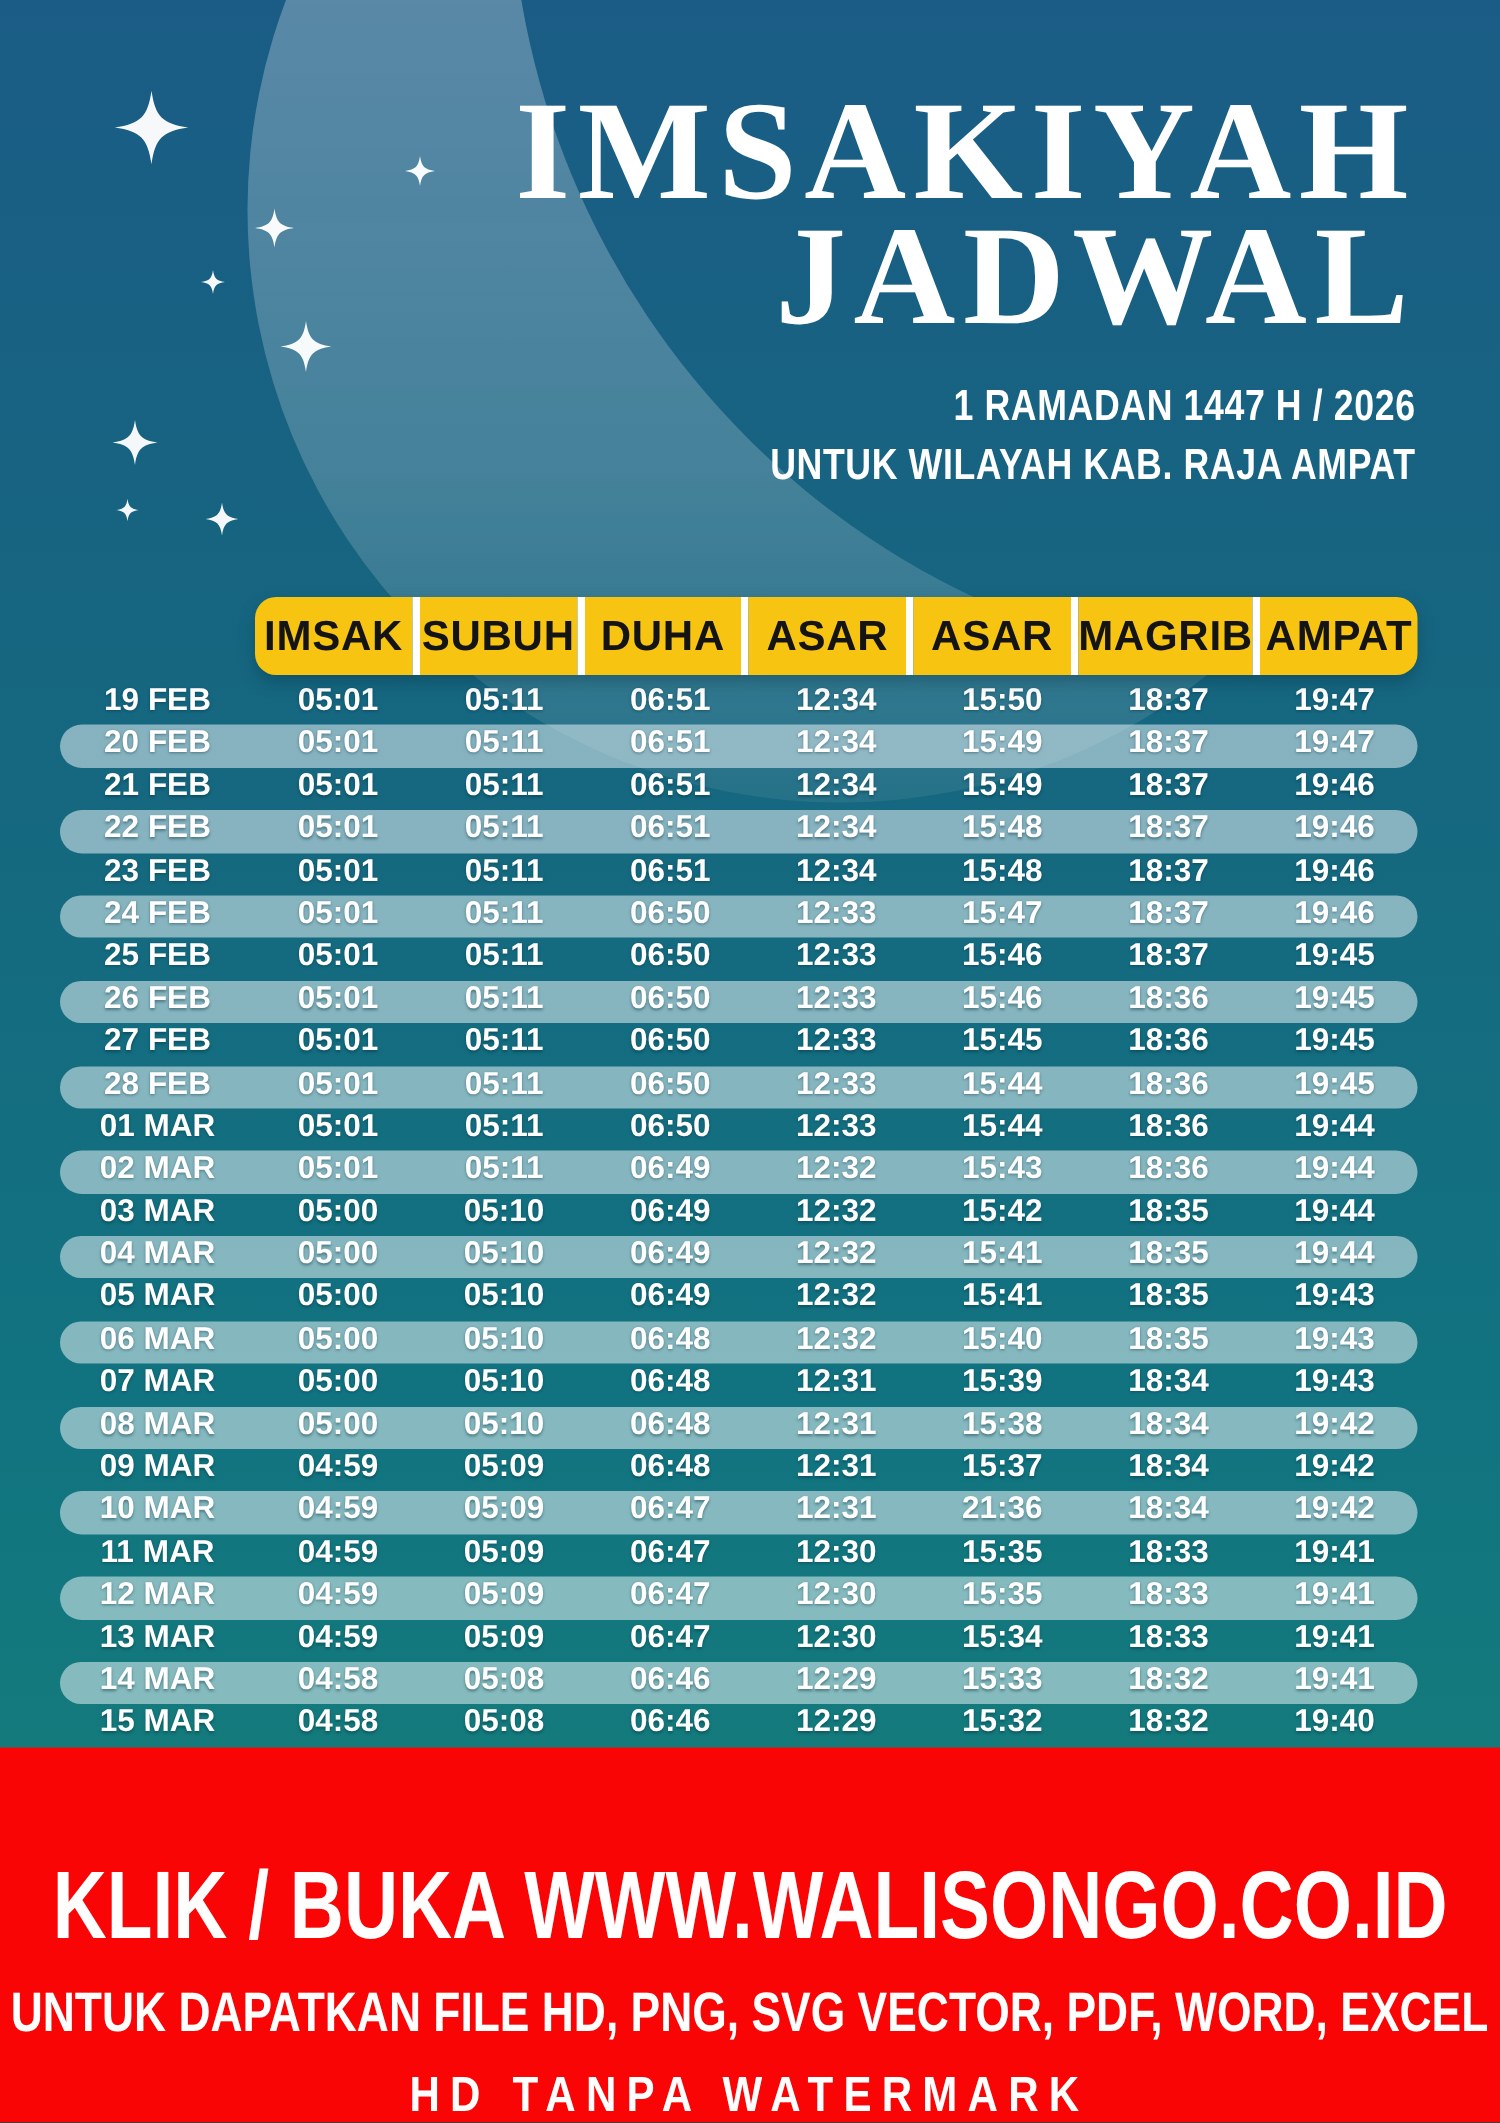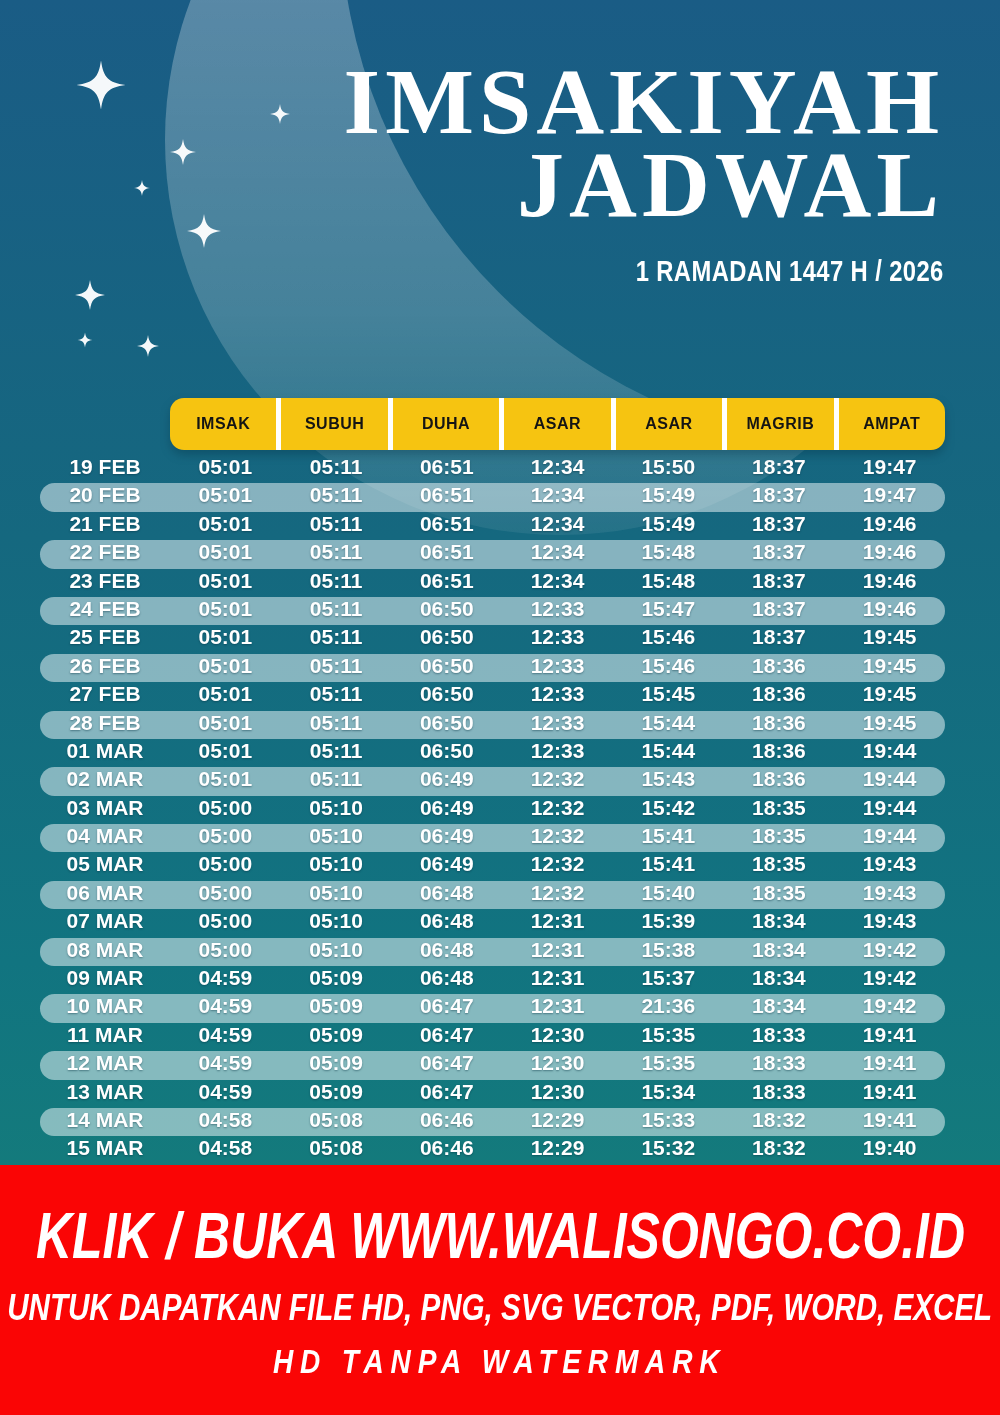--- a/index.html
+++ b/index.html
@@ -19,38 +19,38 @@
   .sub{display:block;white-space:nowrap;margin-top:6px;}
   .sub span{
     display:inline-block;transform:scaleX(0.82);transform-origin:right center;
     font-weight:700;font-size:29px;letter-spacing:0.5px;color:#fff;white-space:nowrap;
   }
   
   .table{position:absolute;left:40px;top:398px;width:905px;}
   .thead{display:flex;height:52px;margin-left:130px;filter:drop-shadow(0 5px 5px rgba(0,40,55,0.30));}
   .th{
     flex:1;background:#F6C411;color:#141414;display:flex;align-items:center;justify-content:center;
-    font-weight:700;font-size:16px;letter-spacing:0.5px;
+    font-weight:700;font-size:28px;letter-spacing:0.5px;
   }
   .th.first{border-radius:14px 0 0 14px;}
   .th.last{border-radius:0 14px 14px 0;}
   .vdiv{width:5px;background:#ffffff;}
   .tbody{margin-top:5px;}
   .row{display:flex;height:28.4px;border-radius:15px;}
   .row.alt{background:rgba(236,246,248,0.53);}
   .cell{
     font-weight:700;font-size:21px;color:#fff;text-align:center;
     text-shadow:0 1px 2px rgba(0,45,60,0.45);white-space:nowrap;
   }
   .cell.date{width:130px;}
   .cell.time{flex:1;}
   
   .footer{
     position:absolute;left:0;bottom:0;width:1000px;height:250px;background:#FA0505;color:#fff;
-    display:flex;flex-direction:column;align-items:center;justify-content:center;gap:14px;font-style:italic;
+    display:flex;flex-direction:column;align-items:center;justify-content:flex-end;gap:14px;
   }
   .f1{font-weight:700;font-size:64px;white-space:nowrap;transform:scaleX(0.78);transform-origin:center;}
   .f2{font-weight:700;font-size:37px;white-space:nowrap;transform:scaleX(0.80);transform-origin:center;}
   .f3{font-weight:700;font-size:33px;letter-spacing:8px;white-space:nowrap;transform:scaleX(0.85);transform-origin:center;}
 </style>
 </head>
 <body>
 
 <div class="poster">
 
@@ -78,20 +78,21 @@
       <use href="#star" transform="translate(85,340) scale(0.75)"></use>
       <use href="#star" transform="translate(148,346) scale(1.1)"></use>
     </g>
   </svg>
 
   <div class="title-block">
     <div class="title-line">IMSAKIYAH</div>
     <div class="title-line">JADWAL</div>
     <div class="subtitles">
       <span class="sub"><span>1 RAMADAN 1447 H / 2026</span></span>
+      <span class="sub"><span>UNTUK WILAYAH KAB. RAJA AMPAT</span></span>
     </div>
   </div>
 
   <div class="table">
     <div class="thead">
       <div class="th first">IMSAK</div>
       <div class="vdiv"></div>
       <div class="th">SUBUH</div>
       <div class="vdiv"></div>
       <div class="th">DUHA</div>

